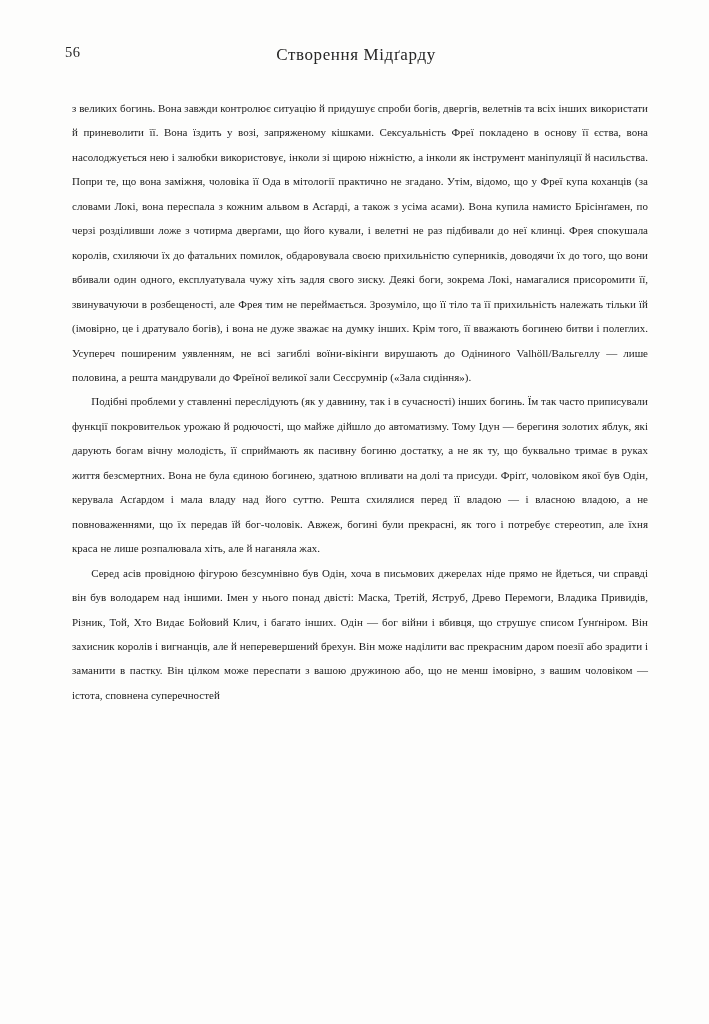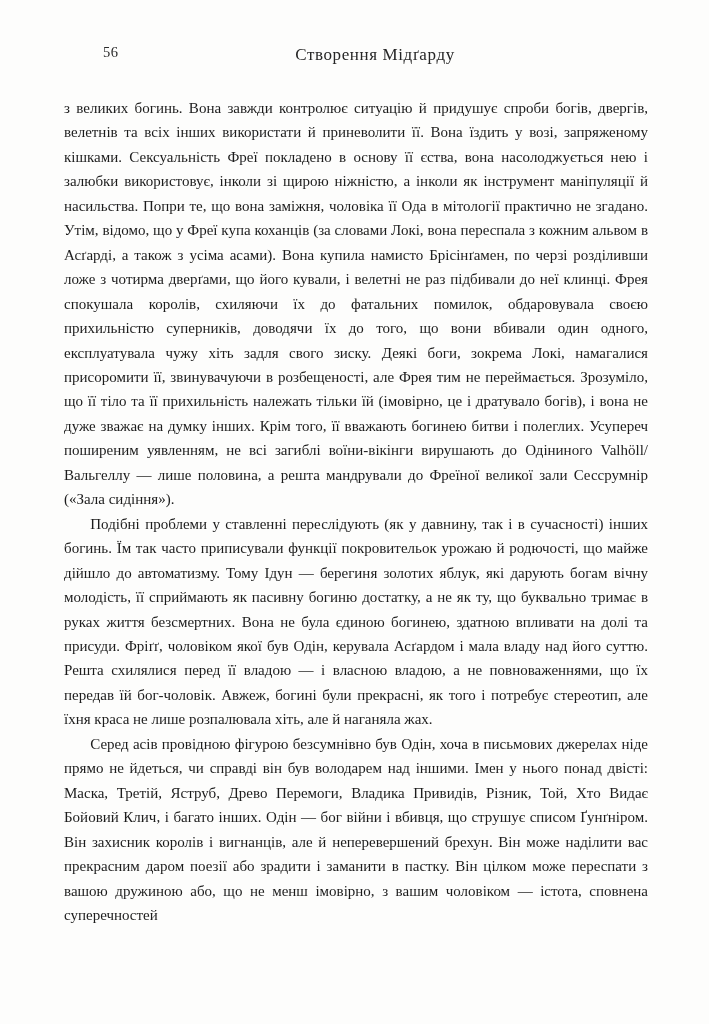--- a/index.html
+++ b/index.html
@@ -16,44 +16,44 @@
     background: #fdfdfc;
     box-sizing: border-box;
     padding: 42px 61px 0 64px;
     color: #1c1c1c;
     overflow: hidden;
   }
   .page-header {
     position: relative;
     height: 20px;
     margin-bottom: 34px;
-    margin-left: 38px;
   }
   .page-number {
     position: absolute;
     left: 1px;
     top: 2px;
     font-size: 14.5px;
     color: #2a2a2a;
     letter-spacing: 0.5px;
   }
   .running-title {
     display: block;
     text-align: center;
     font-size: 17px;
     color: #262626;
     letter-spacing: 0.6px;
     padding-top: 3px;
   }
   .page-body {
-    font-size: 15px;
+    font-size: 11px;
     line-height: 24.45px;
     text-align: justify;
     text-justify: inter-word;
     hyphens: auto;
+    margin-left: 8px;
     -webkit-hyphens: auto;
   }
   .para {
     margin: 0;
     text-indent: 1.75em;
   }
   .para.no-indent {
     text-indent: 0;
   }
 </style>

